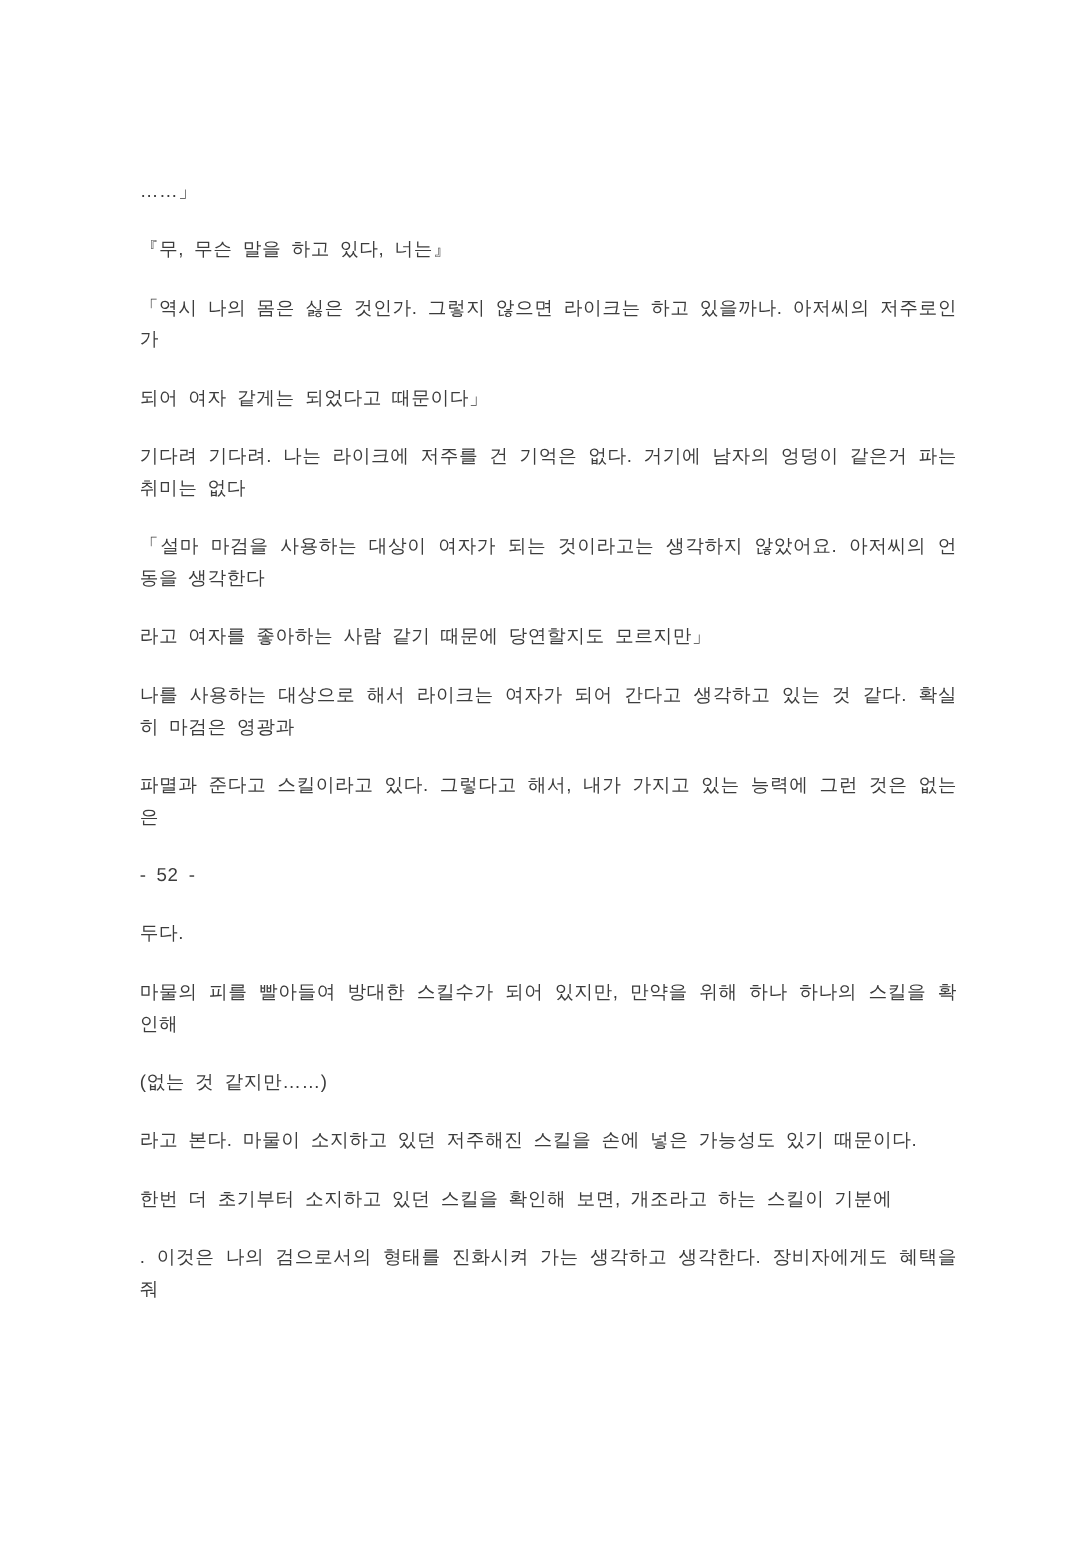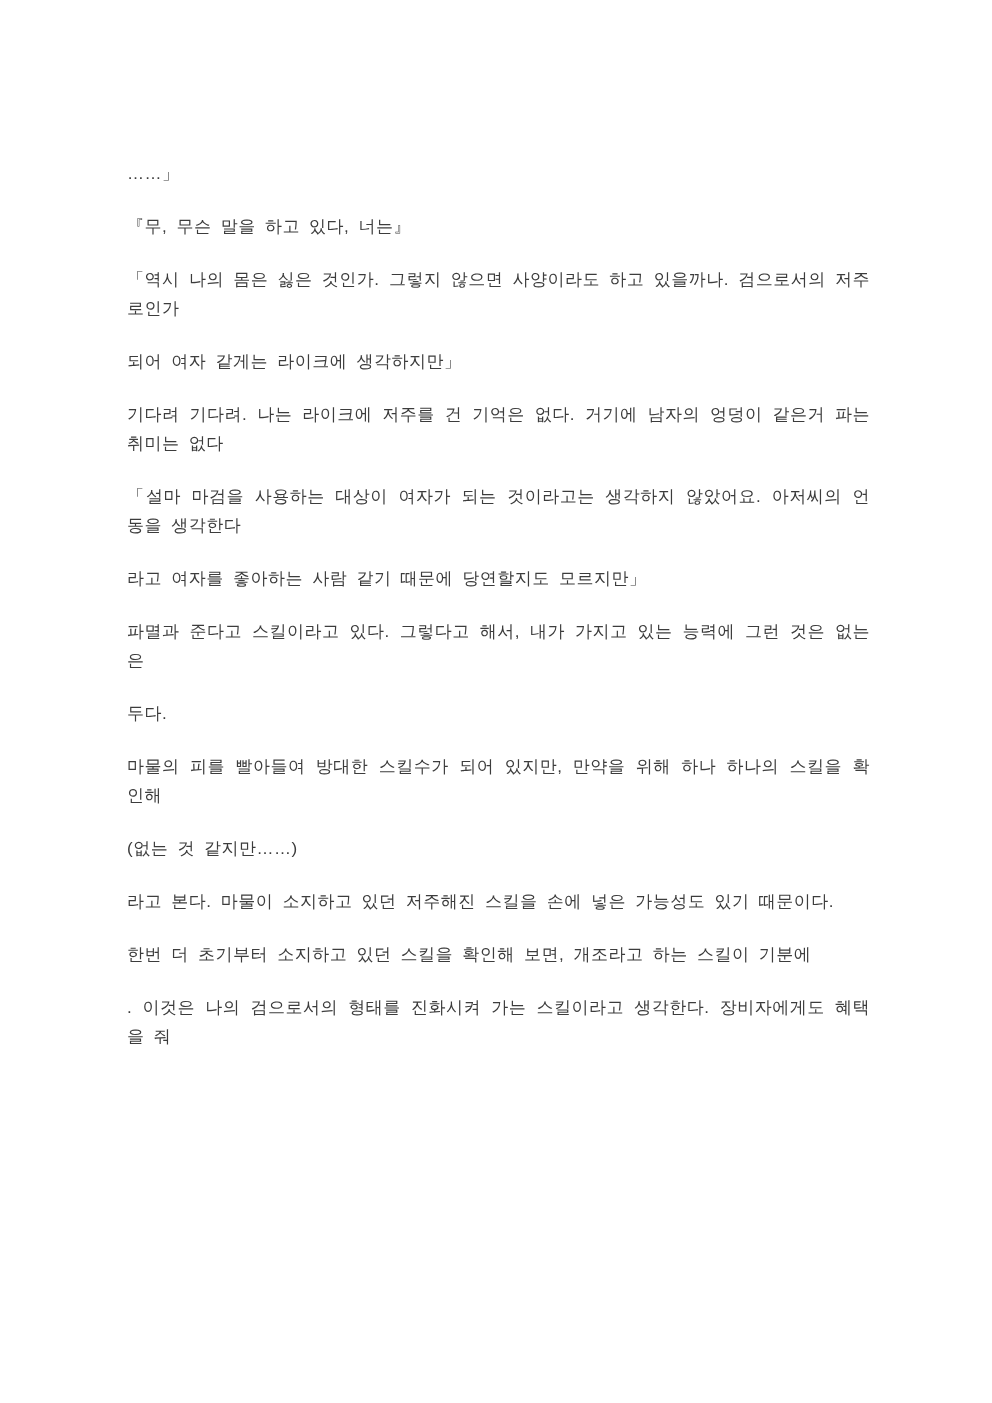--- a/index.html
+++ b/index.html
@@ -35,25 +35,27 @@
     text-align: left;
     word-break: normal;
   }
 </style>
 </head>
 <body>
 
 <div class="page">
   <p>……」</p>
   <p>『무, 무슨 말을 하고 있다, 너는』</p>
-  <p>「역시 나의 몸은 싫은 것인가. 그렇지 않으면 사양이라도 하고 있을까나. 검으로서의 저주로인가</p>
-  <p>되어 여자 같게는 라이크에 생각하지만」</p>
+  <p>「역시 나의 몸은 싫은 것인가. 그렇지 않으면 라이크는 하고 있을까나. 아저씨의 저주로인가</p>
+  <p>되어 여자 같게는 되었다고 때문이다」</p>
   <p>기다려 기다려. 나는 라이크에 저주를 건 기억은 없다. 거기에 남자의 엉덩이 같은거 파는 취미는 없다</p>
   <p>「설마 마검을 사용하는 대상이 여자가 되는 것이라고는 생각하지 않았어요. 아저씨의 언동을 생각한다</p>
   <p>라고 여자를 좋아하는 사람 같기 때문에 당연할지도 모르지만」</p>
+  <p>나를 사용하는 대상으로 해서 라이크는 여자가 되어 간다고 생각하고 있는 것 같다. 확실히 마검은 영광과</p>
   <p>파멸과 준다고 스킬이라고 있다. 그렇다고 해서, 내가 가지고 있는 능력에 그런 것은 없는은</p>
+  <p class="page-number">- 52 -</p>
   <p>두다.</p>
   <p>마물의 피를 빨아들여 방대한 스킬수가 되어 있지만, 만약을 위해 하나 하나의 스킬을 확인해</p>
   <p>(없는 것 같지만……)</p>
   <p>라고 본다. 마물이 소지하고 있던 저주해진 스킬을 손에 넣은 가능성도 있기 때문이다.</p>
   <p>한번 더 초기부터 소지하고 있던 스킬을 확인해 보면, 개조라고 하는 스킬이 기분에</p>
-  <p>. 이것은 나의 검으로서의 형태를 진화시켜 가는 스킬이라고 생각한다. 장비자에게도 혜택을 줘</p>
+  <p>. 이것은 나의 검으로서의 형태를 진화시켜 가는 생각하고 생각한다. 장비자에게도 혜택을 줘</p>
 </div>
 
 </body></html>

